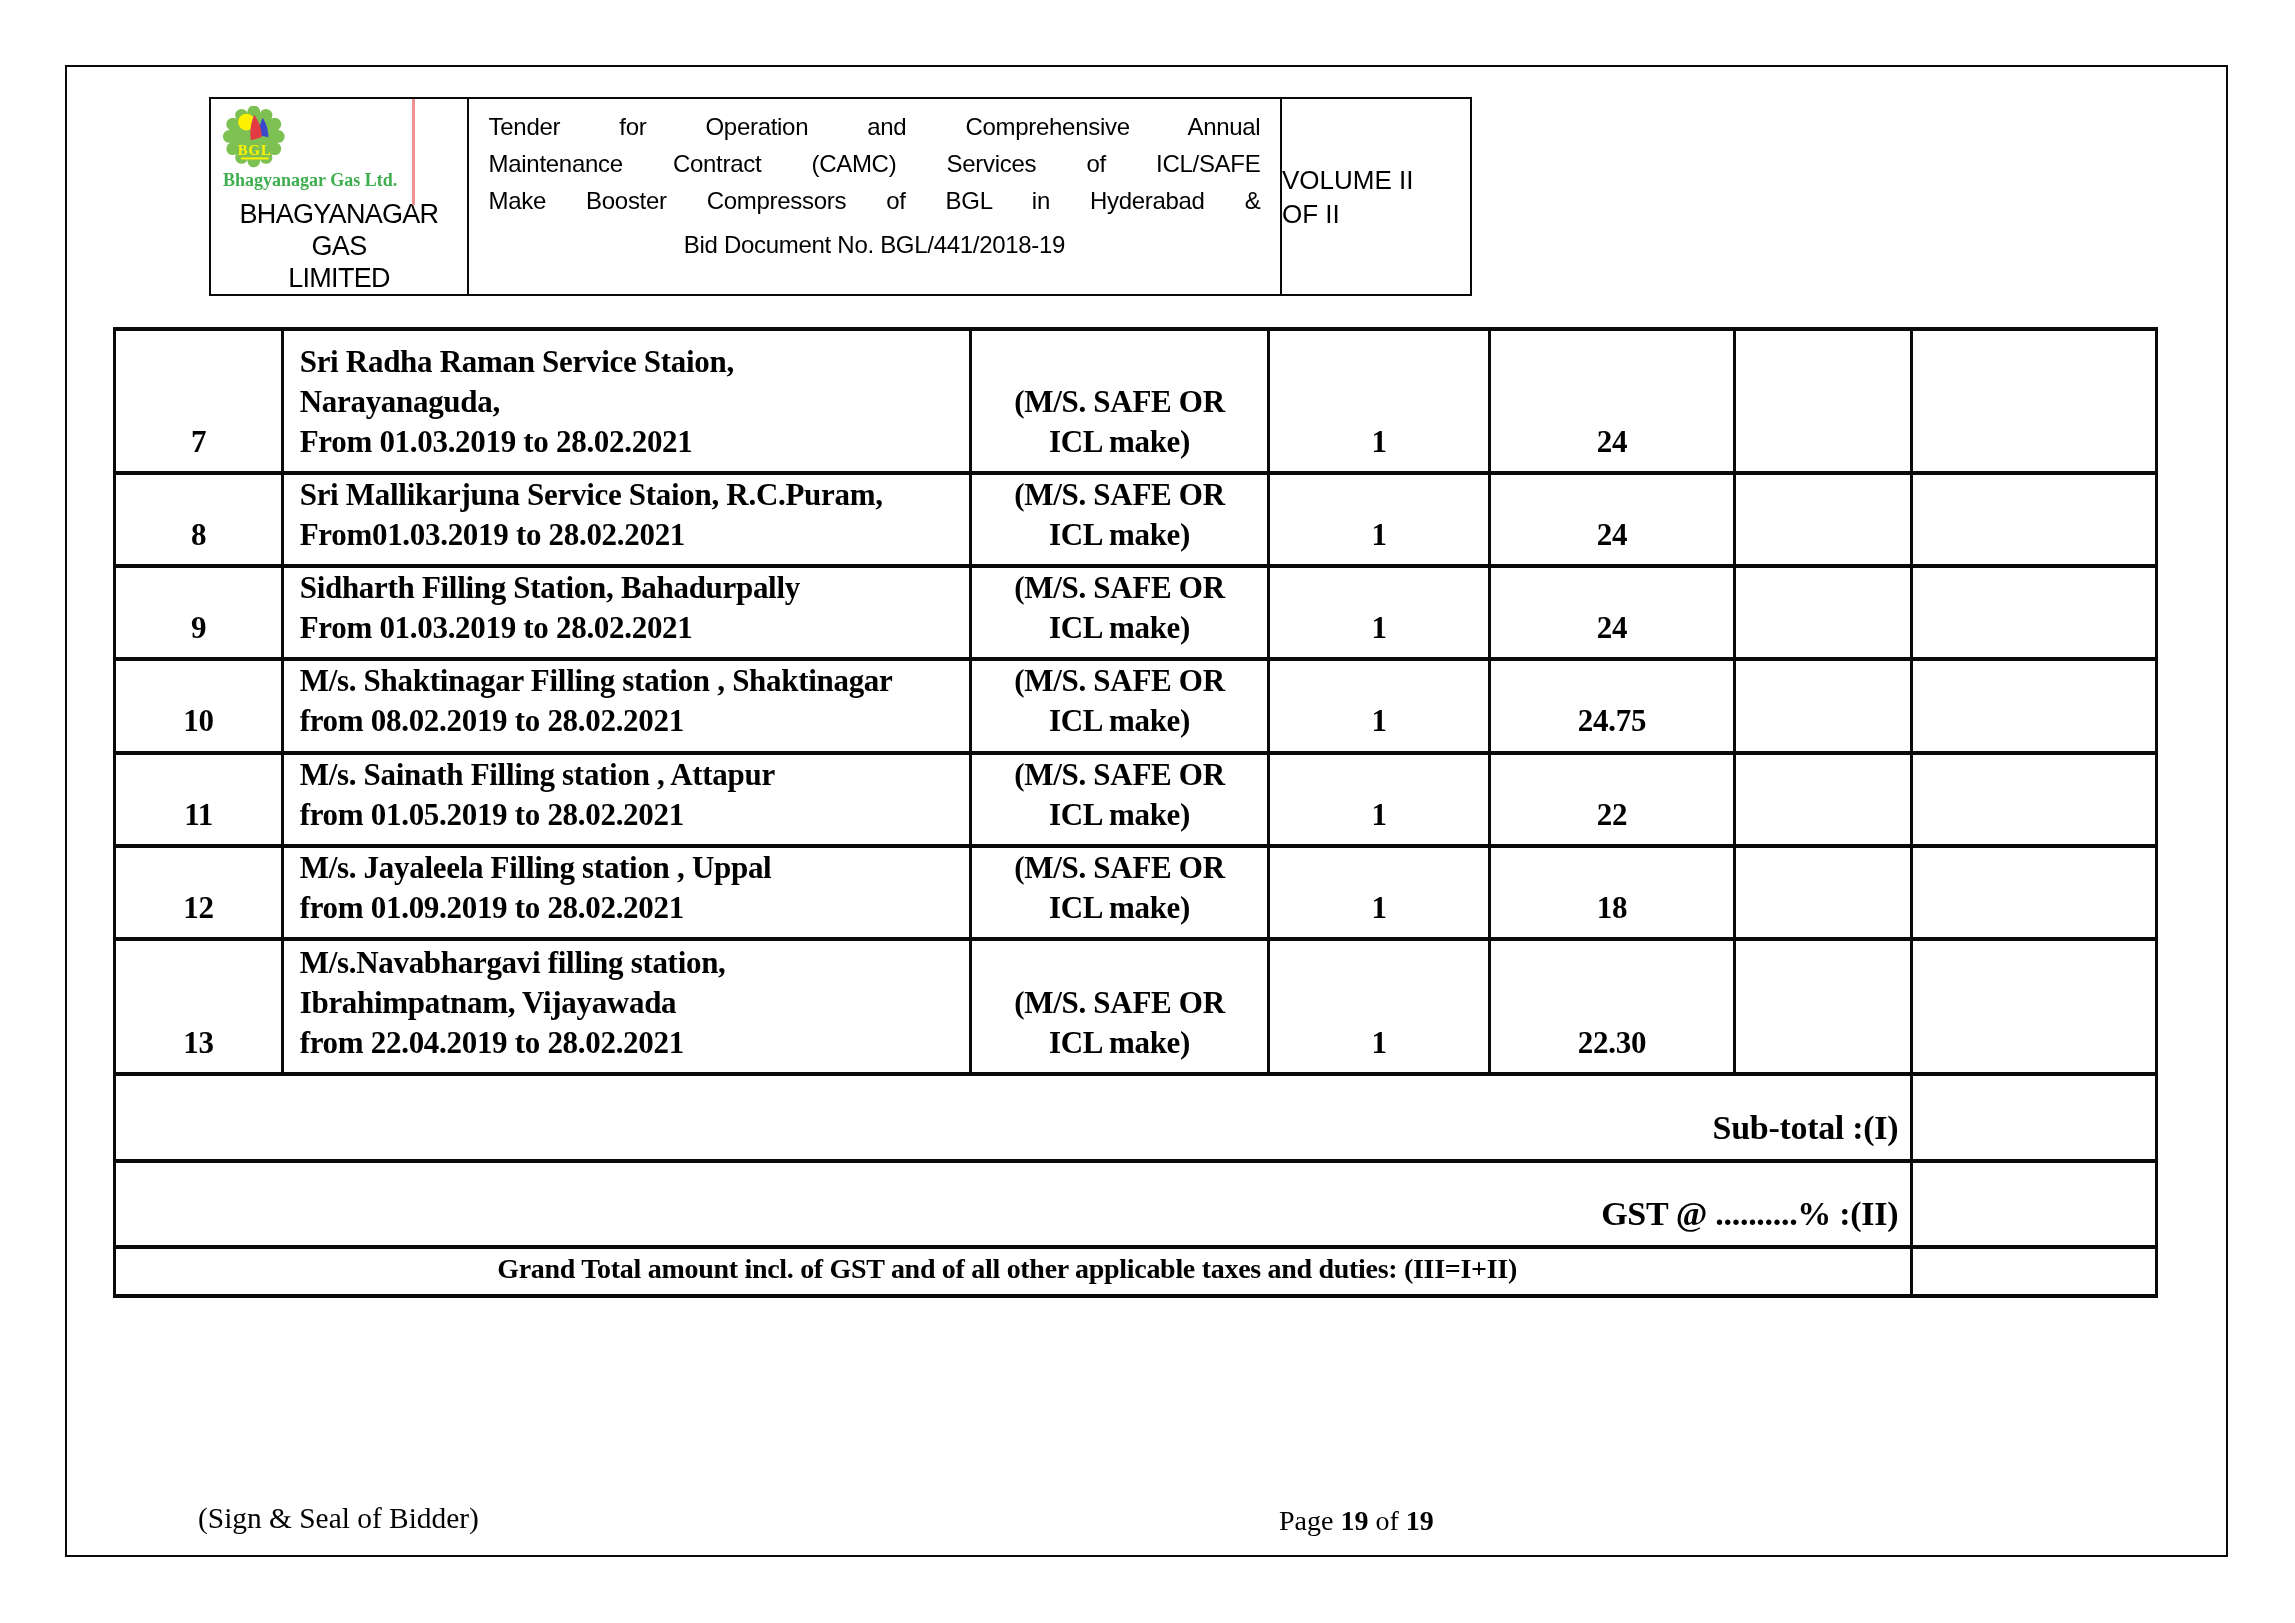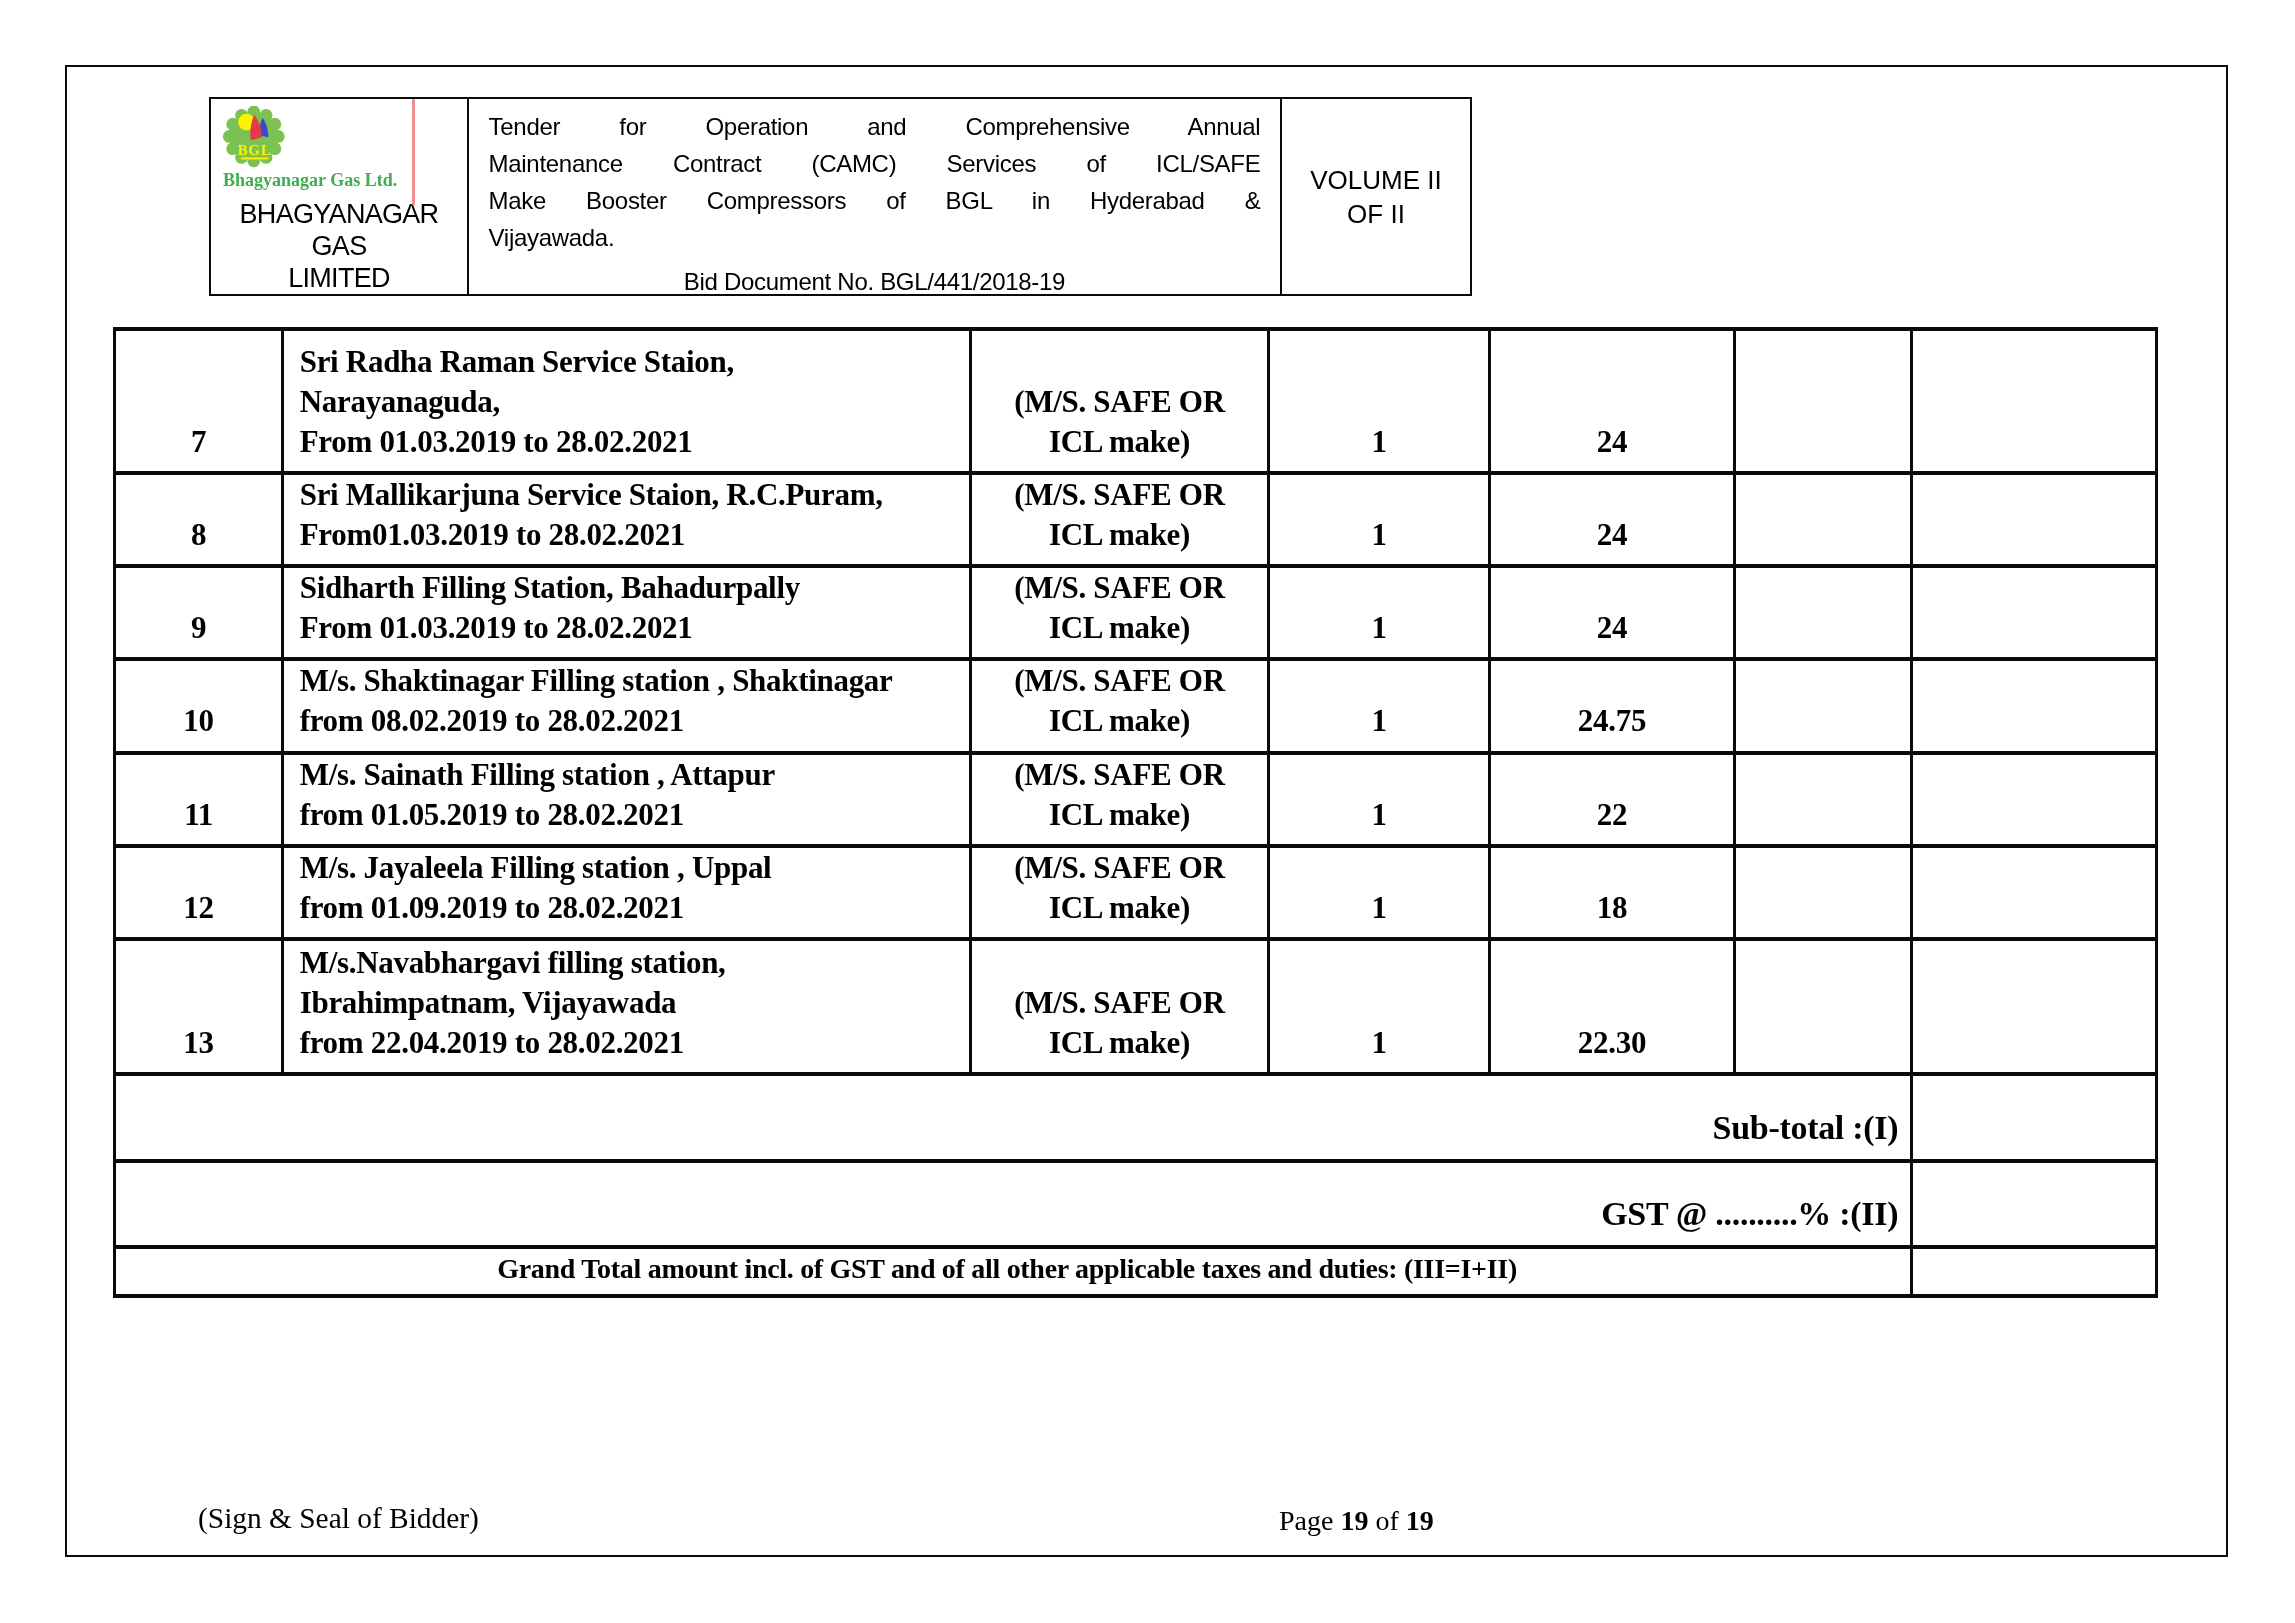--- a/index.html
+++ b/index.html
@@ -13,21 +13,21 @@
   .logo-svg{margin-top:6.5px;width:88px;height:84px;display:block;}
   .logo-subtitle{font-family:"Liberation Serif",serif;font-weight:bold;font-size:18px;color:#3fae4e;line-height:18.3px;margin-top:1.3px;white-space:nowrap;margin-left:12px;}
   .company-name{font-family:"Liberation Sans",sans-serif;font-size:27px;line-height:32px;text-align:center;margin-top:9.2px;letter-spacing:-0.7px;}
   .red-rule{position:absolute;right:52px;top:0px;width:2.6px;height:106px;background:#f09090;}
 
   .title-cell{flex:1;box-sizing:border-box;border-right:2.6px solid #0a0a0a;padding:9.2px 19.6px 0 19.6px;font-family:"Liberation Sans",sans-serif;font-size:24px;line-height:37px;letter-spacing:-0.3px;}
   .title-line{text-align:justify;text-align-last:justify;}
   .title-line.last{text-align:left;text-align-last:left;}
   .bid-line{text-align:center;margin-top:6.5px;}
 
-  .volume-cell{width:188px;display:flex;flex-direction:column;justify-content:center;align-items:center;font-family:"Liberation Sans",sans-serif;font-size:26px;line-height:34px;text-align:center;}
+  .volume-cell{width:188px;display:flex;flex-direction:column;justify-content:center;align-items:flex-start;font-family:"Liberation Sans",sans-serif;font-size:26px;line-height:34px;text-align:center;}
 
   
   .tender-table{position:absolute;left:113px;top:327px;border-collapse:collapse;table-layout:fixed;width:2042px;font-family:"Liberation Serif",serif;font-weight:bold;}
   .tender-table td{border:3.3px solid #0a0a0a;border-top-width:4.6px;border-bottom-width:4.6px;vertical-align:bottom;padding:0 0 9.2px 0;font-size:31px;line-height:40px;letter-spacing:-0.3px;overflow:hidden;}
   td.sl{text-align:center;}
   td.desc{text-align:left;padding-left:15.7px;padding-right:5.2px;}
   td.make{text-align:center;}
   td.num{text-align:center;}
   td.blank{padding:0;}
   td.total-label{text-align:right;padding-right:11.8px;padding-bottom:10.5px;font-size:34px;}
@@ -75,21 +75,20 @@
         <div>BHAGYANAGAR GAS</div>
         <div>LIMITED</div>
       </div>
       <div class="red-rule"></div>
     </div>
 
     <div class="title-cell">
       <div class="title-line">Tender for Operation and Comprehensive Annual</div>
       <div class="title-line">Maintenance Contract (CAMC) Services of ICL/SAFE</div>
       <div class="title-line">Make Booster Compressors of BGL in Hyderabad &amp;</div>
-      <div class="title-line last">Vijayawada.</div>
       <div class="bid-line">Bid Document No. BGL/441/2018-19</div>
     </div>
 
     <div class="volume-cell">
       <div>VOLUME II</div>
       <div>OF II</div>
     </div>
   </div>
 
   <table class="tender-table">

